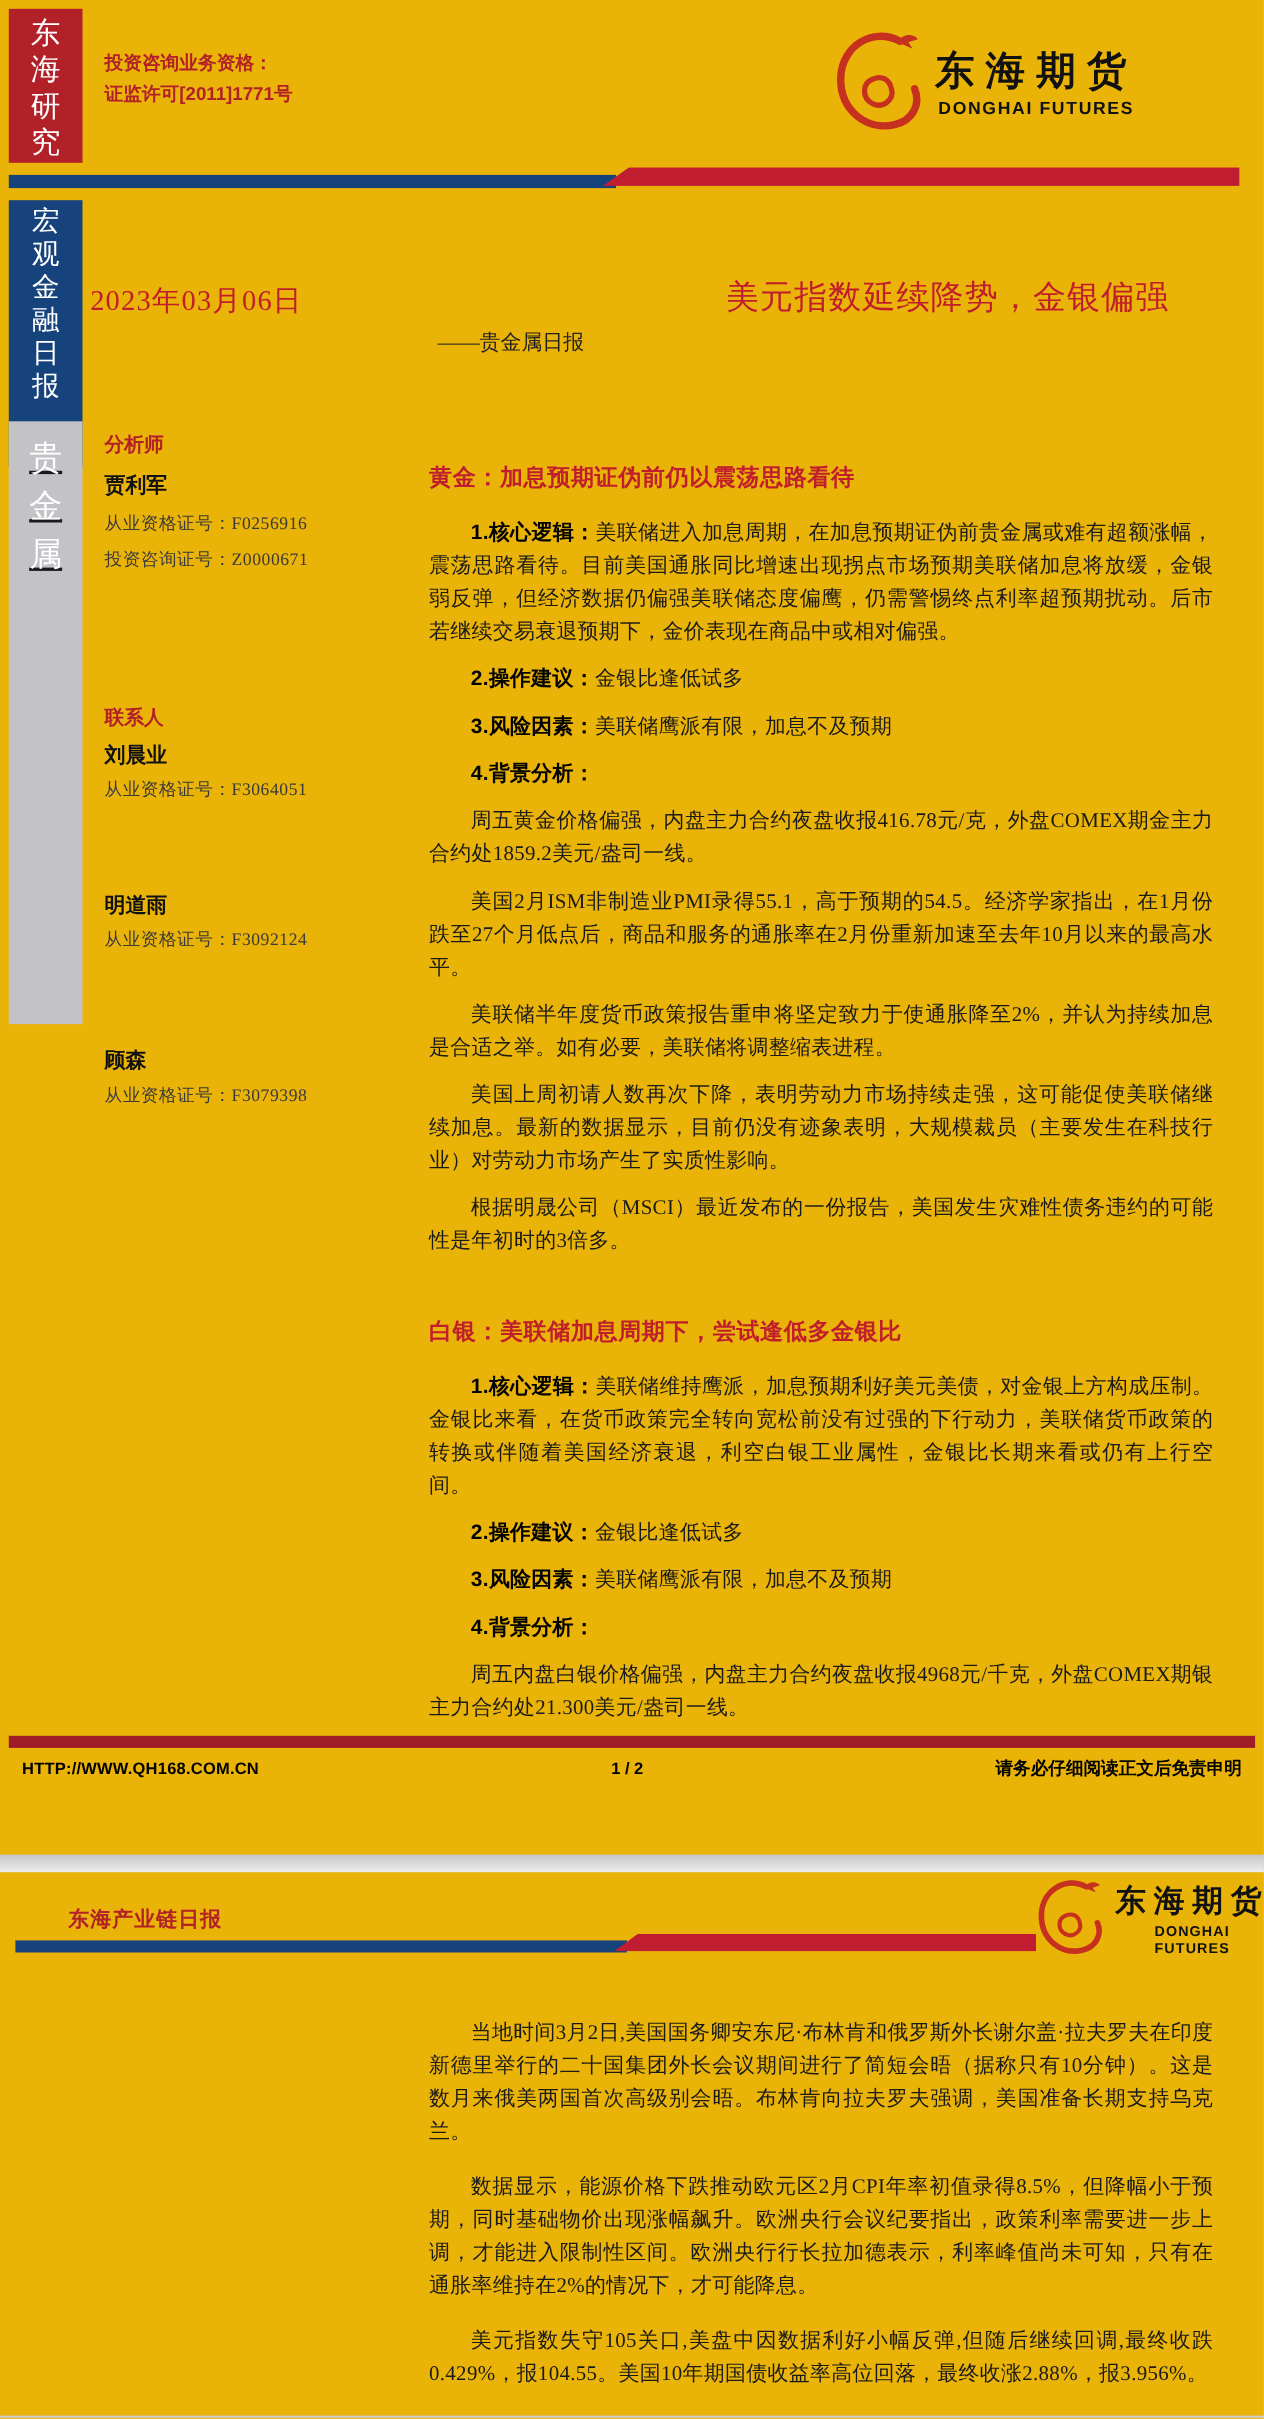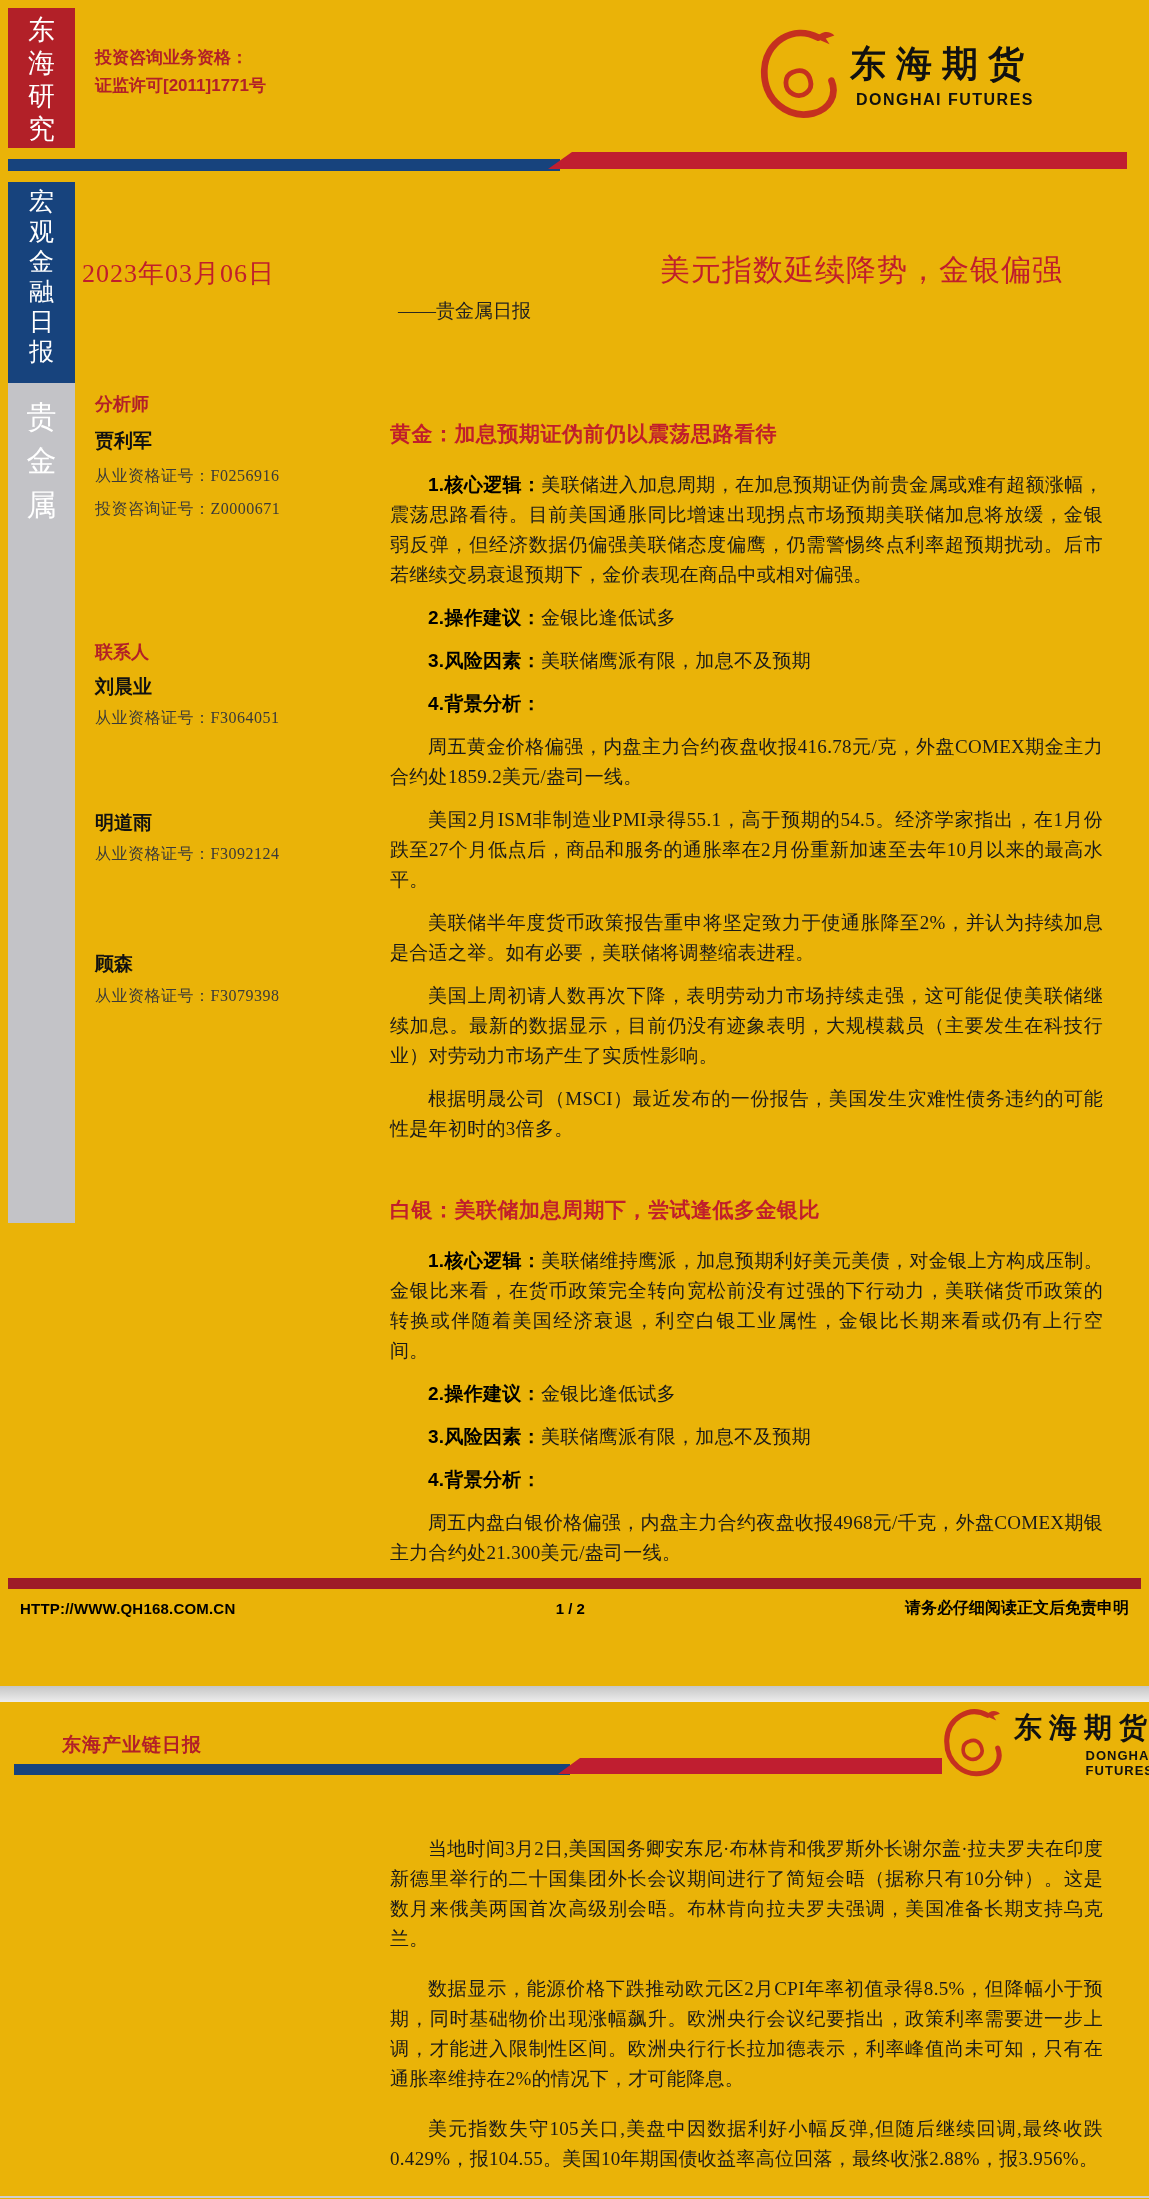--- a/index.html
+++ b/index.html
@@ -18,34 +18,34 @@
           font-family:"Liberation Serif","DejaVu Serif",serif;color:var(--text-black);}
 
   
   .vbox{position:absolute;display:block;}
   .vtext{width:32px;margin:0 auto;word-break:break-all;line-break:anywhere;
          text-align:center;color:#fff;}
   .research-box{left:8px;top:8px;width:67px;height:140px;background:var(--brand-red);}
   .research-box .vtext{font-size:27px;line-height:33px;padding-top:6px;}
   .macro-box{left:8px;top:182px;width:67px;height:242px;background:var(--navy-blue);}
   .macro-box .vtext{font-size:25px;line-height:30px;padding-top:5px;}
-  .metal-box{left:8px;top:383px;width:67px;height:840px;background:var(--gray-box);}
+  .metal-box{left:8px;top:383px;width:67px;height:548px;background:var(--gray-box);text-decoration:underline;}
   .metal-box .vtext{font-size:30px;line-height:44px;padding-top:12px;}
 
   .qual{position:absolute;left:95px;top:44px;color:var(--brand-red);
         font-family:"Liberation Sans","DejaVu Sans",sans-serif;
         font-weight:bold;font-size:17px;line-height:28px;}
 
   
   .logo{position:absolute;display:flex;align-items:center;}
   .logo1{left:752px;top:26px;}
   .logo2{left:938px;top:1706px;}
   .logo .dragon1{width:88px;height:96px;}
   .logo .dragon2{width:66px;height:74px;}
-  .logo .ltext{margin-left:10px;text-align:right;}
+  .logo .ltext{margin-left:10px;text-align:center;}
   .logo1 .cn{font-size:36px;font-weight:bold;letter-spacing:10px;color:#111;white-space:nowrap;}
   .logo1 .en{font-size:16px;font-weight:bold;letter-spacing:1.5px;color:#111;
              font-family:"Liberation Sans","DejaVu Sans",sans-serif;margin-top:2px;}
   .logo2 .cn{font-size:28px;font-weight:bold;letter-spacing:7px;color:#111;white-space:nowrap;}
   .logo2 .en{font-size:13px;font-weight:bold;letter-spacing:1px;color:#111;
              font-family:"Liberation Sans","DejaVu Sans",sans-serif;margin-top:1px;}
 
   
   .bar-blue1{position:absolute;left:8px;top:159px;width:552px;height:12px;background:var(--navy-blue);}
   .bar-red1{position:absolute;left:548px;top:152px;width:579px;height:17px;background:var(--bar-red);

